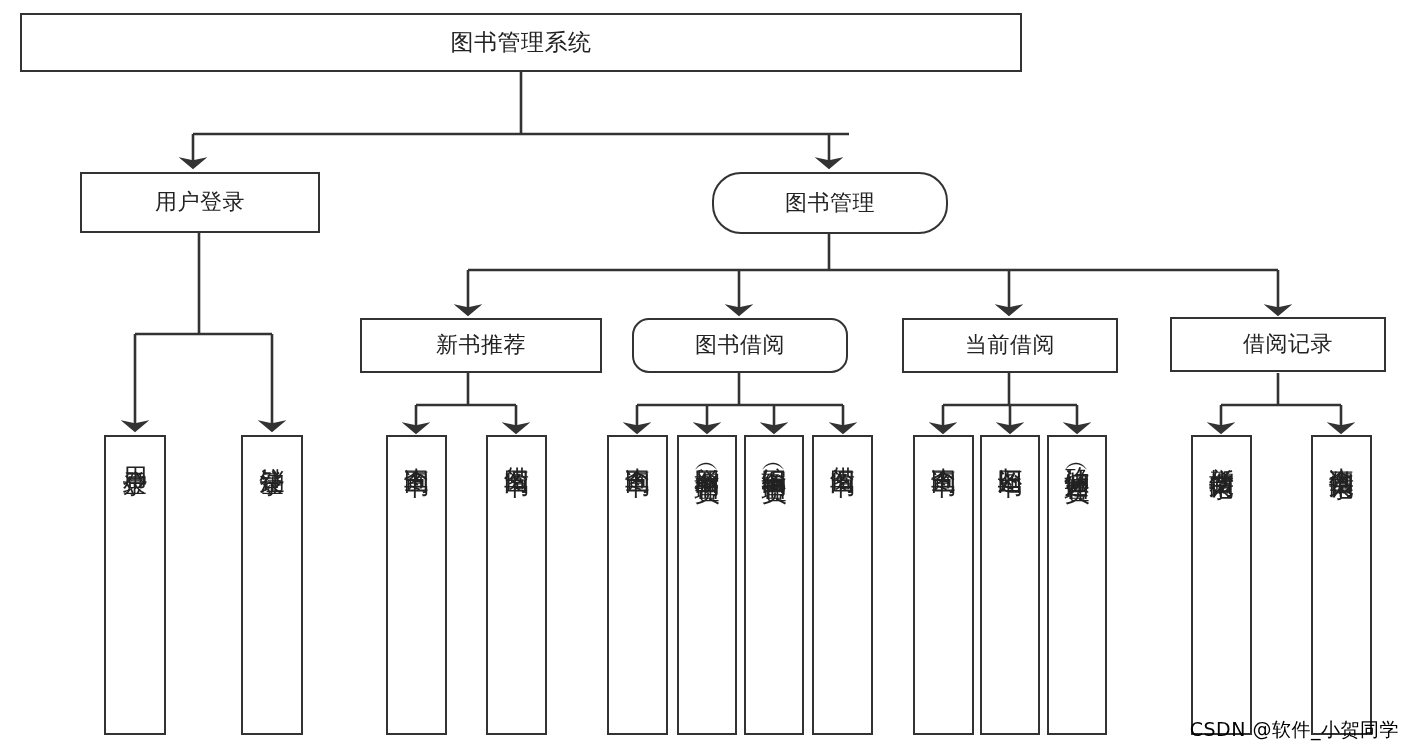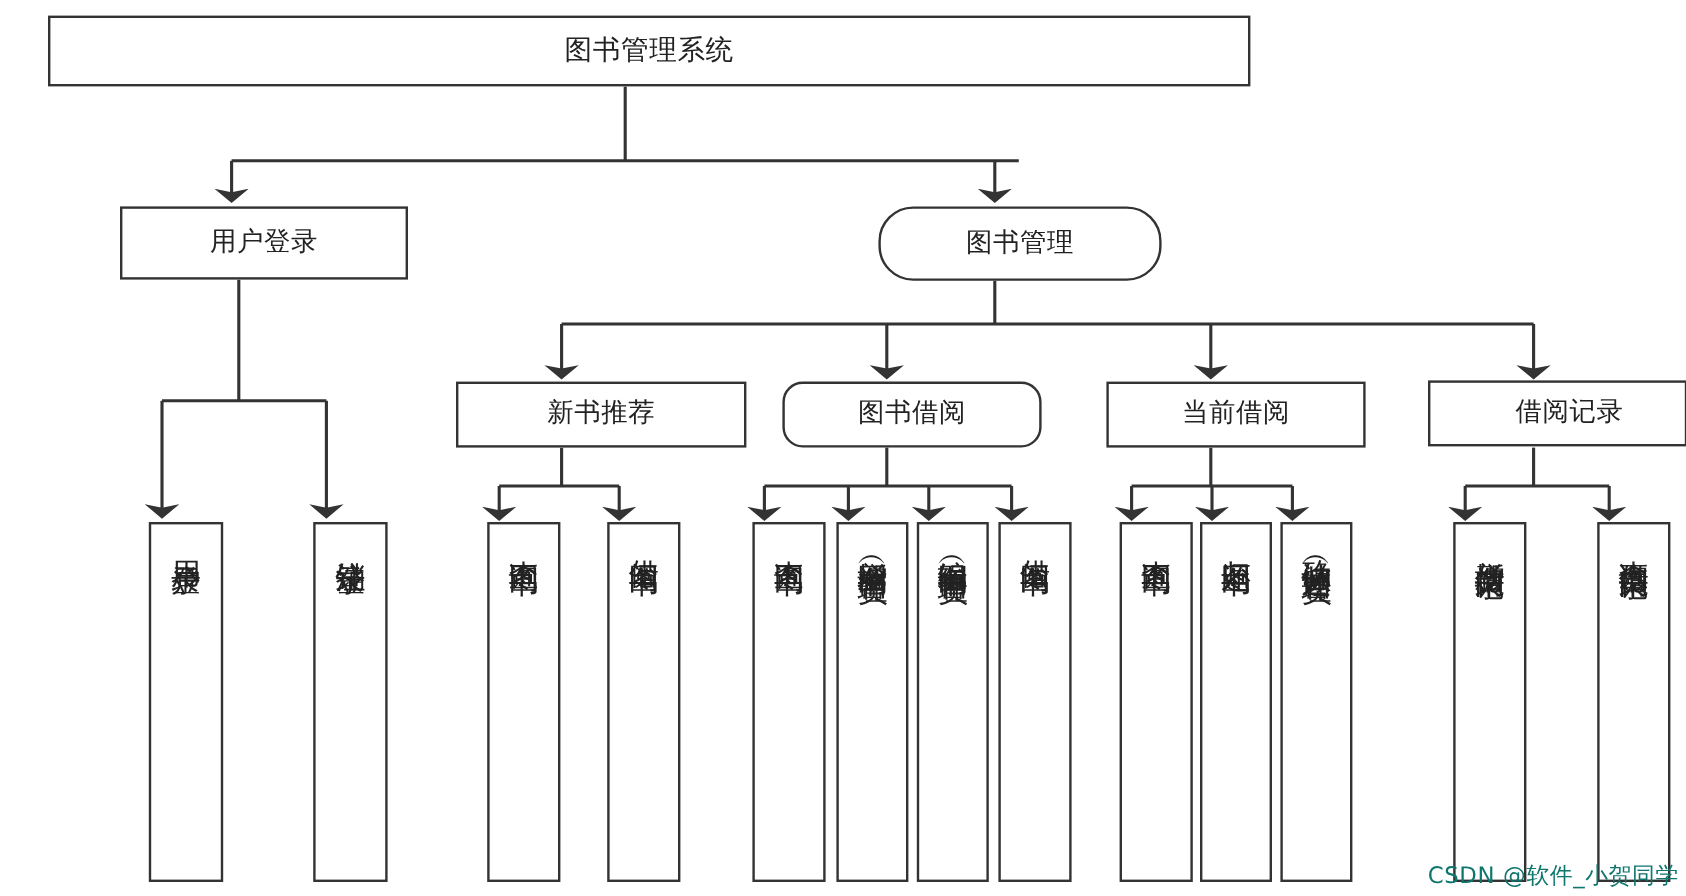--- a/index.html
+++ b/index.html
@@ -27,21 +27,20 @@
   }
   .node {
     position: absolute;
     box-sizing: border-box;
     border: 2.5px solid #333333;
     background: #ffffff;
     display: flex;
     align-items: center;
     justify-content: center;
     color: #222222;
-    margin-left: 20px;
   }
   .node .label {
     color: #222222;
     line-height: 1.12;
     text-align: center;
     white-space: pre-line;
   }
   .node.horiz .label {
     writing-mode: horizontal-tb;
     font-size: 22px;
@@ -61,21 +60,21 @@
   }
   .node.root .label { font-size: 23px; }
   .node.lvl2 .label { font-size: 22px; }
   .node.lvl3 .label { font-size: 22px; }
 
   #watermark {
     position: absolute;
     right: 6px;
     bottom: 4px;
     font-size: 19px;
-    color: #0f766e;
+    color: #000000;
     letter-spacing: 0.5px;
     font-family: "DejaVu Sans", "Liberation Sans", sans-serif;
     white-space: nowrap;
   }
 </style>
 </head>
 <body>
 
 <div id="canvas">
 

